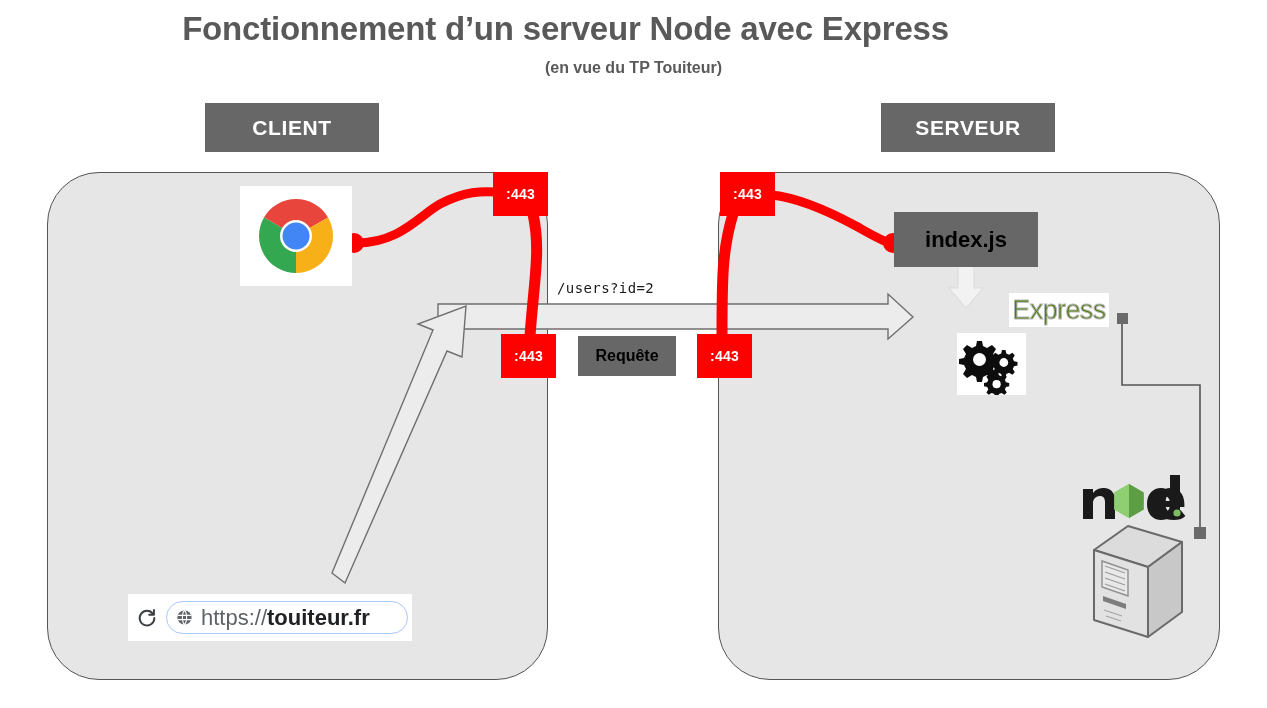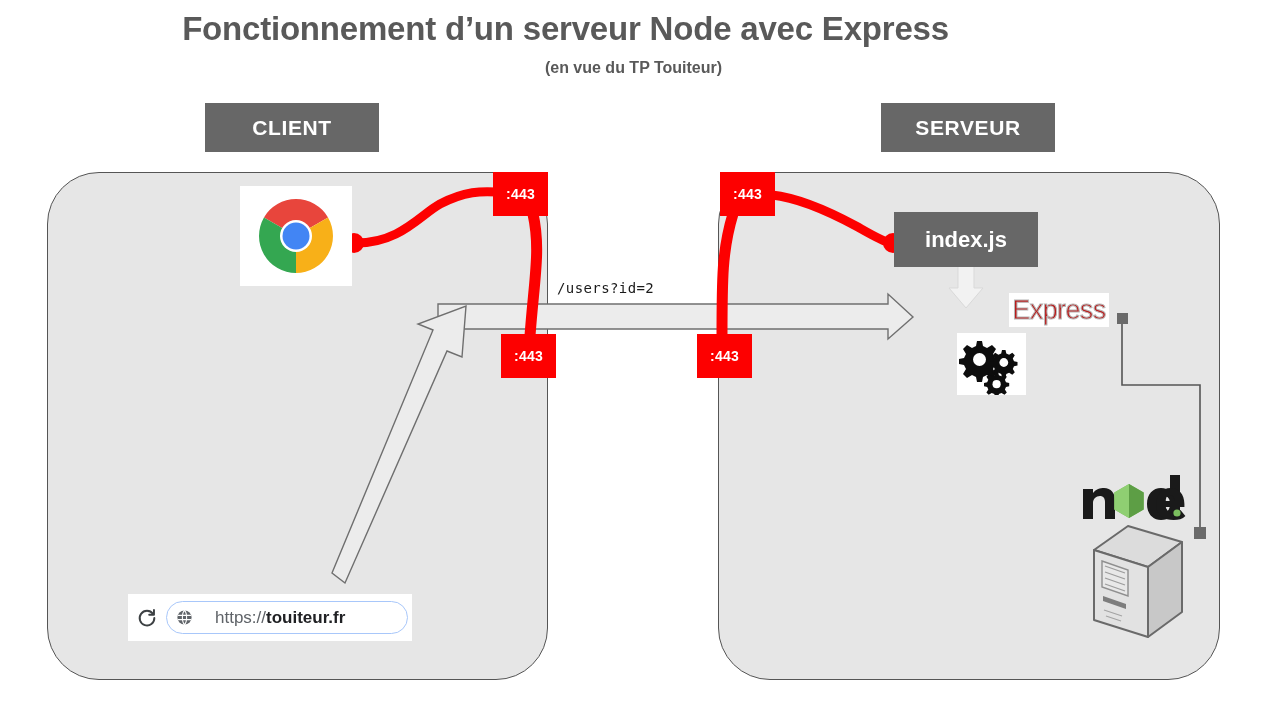--- a/index.html
+++ b/index.html
@@ -89,21 +89,21 @@
   }
   #port-c-top { left: 493px; top: 172px; width: 55px; height: 44px; }
   #port-c-bot { left: 501px; top: 334px; width: 55px; height: 44px; }
   #port-s-top { left: 720px; top: 172px; width: 55px; height: 44px; }
   #port-s-bot { left: 697px; top: 334px; width: 55px; height: 44px; }
 
   
   .gbox {
     position: absolute;
     background: #676767;
-    color: #ffffff;
+    color: #000000;
     font-weight: bold;
     display: flex;
     align-items: center;
     justify-content: center;
   }
   #box-requete { left: 578px; top: 336px; width: 98px; height: 40px; font-size: 16px; }
   #box-index   { left: 894px; top: 212px; width: 144px; height: 55px; font-size: 22px; }
   #box-appjs   { left: 894px; top: 286px; width: 144px; height: 60px; font-size: 22px;
                  justify-content: flex-start; padding-left: 24px; box-sizing: border-box; }
 
@@ -124,21 +124,21 @@
     background: #ffffff;
   }
   #tile-chrome { left: 240px; top: 186px; width: 112px; height: 100px; }
   #tile-gears  { left: 957px; top: 333px; width: 69px; height: 62px; }
   #tile-express{ left: 1009px; top: 293px; width: 100px; height: 34px; }
 
   .express-word {
     font-family: "Liberation Sans", sans-serif;
     font-size: 27px;
     font-weight: 400;
-    color: #b91c1c;
+    color: #4d7c0f;
     -webkit-text-stroke: 1px #b8b8b8;
     text-align: center;
     line-height: 34px;
     letter-spacing: -0.6px;
   }
 
   
   #urlbar {
     position: absolute;
     left: 128px;
@@ -156,22 +156,22 @@
     margin-right: 4px;
     border: 1.6px solid #a8c7fa;
     border-radius: 17px;
     display: flex;
     align-items: center;
     padding-left: 9px;
     box-sizing: border-box;
     background: #ffffff;
   }
   #omnibox-text {
-    margin-left: 22px;
-    font-size: 17px;
+    margin-left: 8px;
+    font-size: 22px;
     color: #5f6368;
     white-space: nowrap;
   }
   #omnibox-text b { color: #202124; font-weight: bold; }
 
   
   #node-logo {
     position: absolute;
     left: 1081px;
     top: 475px;
@@ -254,20 +254,21 @@
     </svg>
   </div>
 
   <div class="port" id="port-c-top">:443</div>
   <div class="port" id="port-c-bot">:443</div>
   <div class="port" id="port-s-top">:443</div>
   <div class="port" id="port-s-bot">:443</div>
 
   <div id="url-label">/users?id=2</div>
 
+  <div class="gbox" id="box-requete">Requête</div>
 
   <div class="gbox" id="box-index">index.js</div>
 
   <div class="tile" id="tile-express">
     <div class="express-word">Express</div>
   </div>
 
   <div class="tile" id="tile-gears">
     <svg viewBox="0 0 69 62" width="69" height="62">
       <g fill="#0d0d0d">

